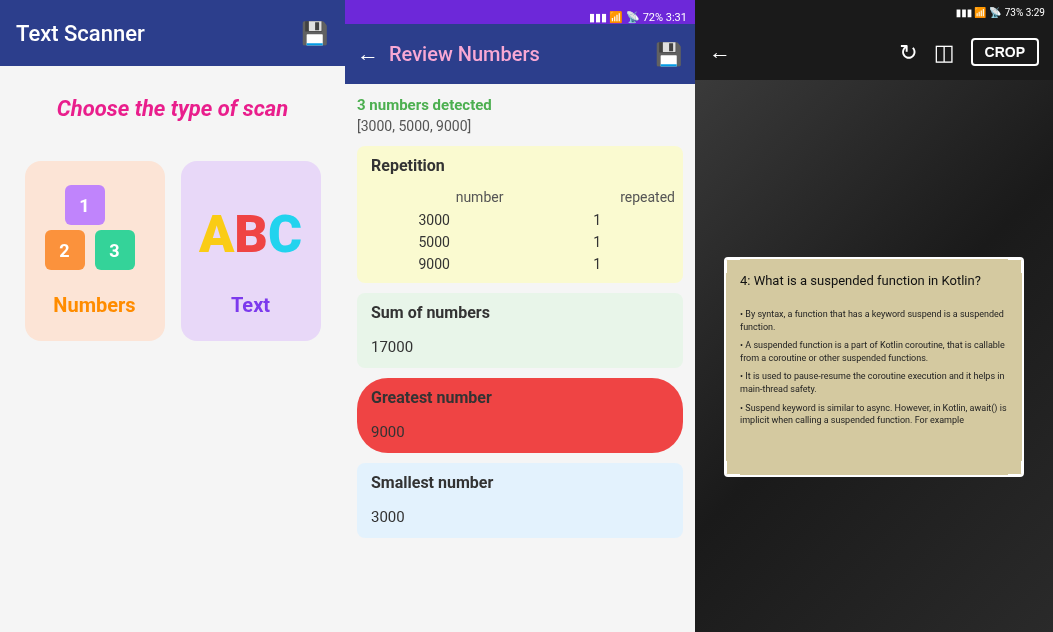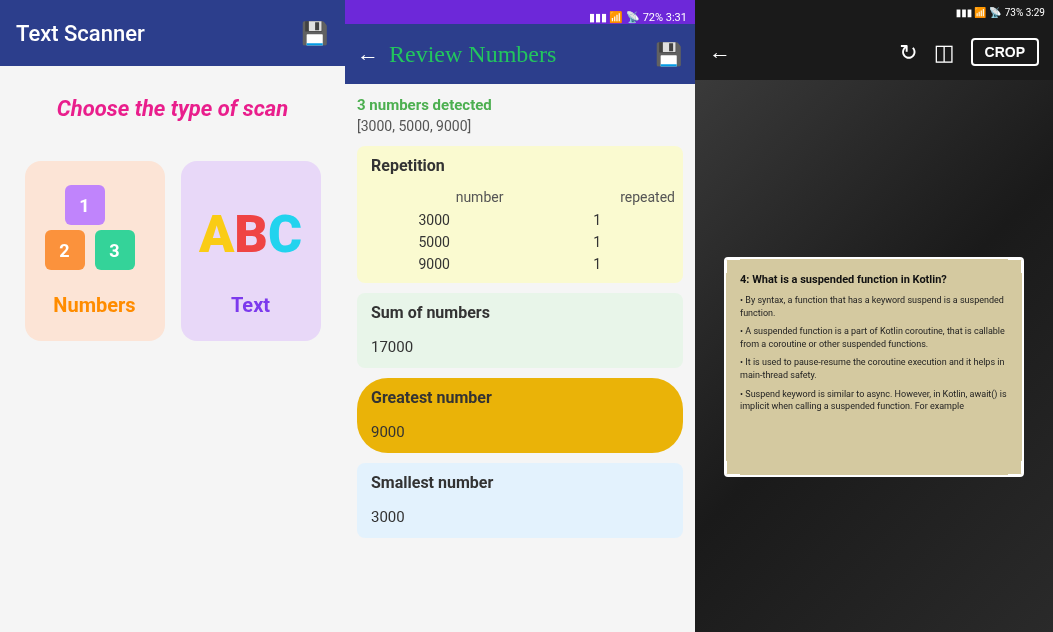--- a/index.html
+++ b/index.html
@@ -142,24 +142,23 @@
       display: flex;
       align-items: center;
       gap: 10px;
     }
     .back-arrow {
       color: white;
       font-size: 22px;
       cursor: pointer;
     }
     .panel2-title {
-      color: #22c55e;
-      font-size: 24px;
+      color: #f9a8d4;
+      font-size: 20px;
       font-weight: 500;
-      font-family: Liberation Serif, serif;
     }
     .save-icon-p2 {
       color: white;
       font-size: 22px;
     }
     .panel2-status-bar {
       background: #6d28d9;
       height: 24px;
       display: flex;
       align-items: flex-end;
@@ -220,21 +219,21 @@
       padding: 4px 8px;
       text-align: right;
     }
     .repetition-table td {
       text-align: center;
       padding: 3px 8px;
       color: #333;
     }
 
     .sum-card { background: #e8f5e9; }
-    .greatest-card { background: #eab308; border-radius: 31px; }
+    .greatest-card { background: #ef4444; border-radius: 31px; }
     .smallest-card { background: #e3f2fd; }
 
     
     .panel3 {
       width: 358px;
       height: 632px;
       display: flex;
       flex-direction: column;
       background: #1a1a1a;
     }
@@ -303,24 +302,24 @@
       height: 16px;
       border-color: white;
       border-style: solid;
     }
     .doc-corner.tl { top: -2px; left: -2px; border-width: 3px 0 0 3px; }
     .doc-corner.tr { top: -2px; right: -2px; border-width: 3px 3px 0 0; }
     .doc-corner.bl { bottom: -2px; left: -2px; border-width: 0 0 3px 3px; }
     .doc-corner.br { bottom: -2px; right: -2px; border-width: 0 3px 3px 0; }
 
     .doc-title {
-      font-size: 11px;
-      font-weight: bold;
+      font-size: 13px;
+      font-weight: normal;
       color: #111;
-      margin-bottom: 8px;
+      margin-bottom: 20px;
     }
     .doc-bullet {
       font-size: 9px;
       color: #222;
       margin-bottom: 6px;
       line-height: 1.4;
     }
     .doc-bullet::before {
       content: '• ';
     }

